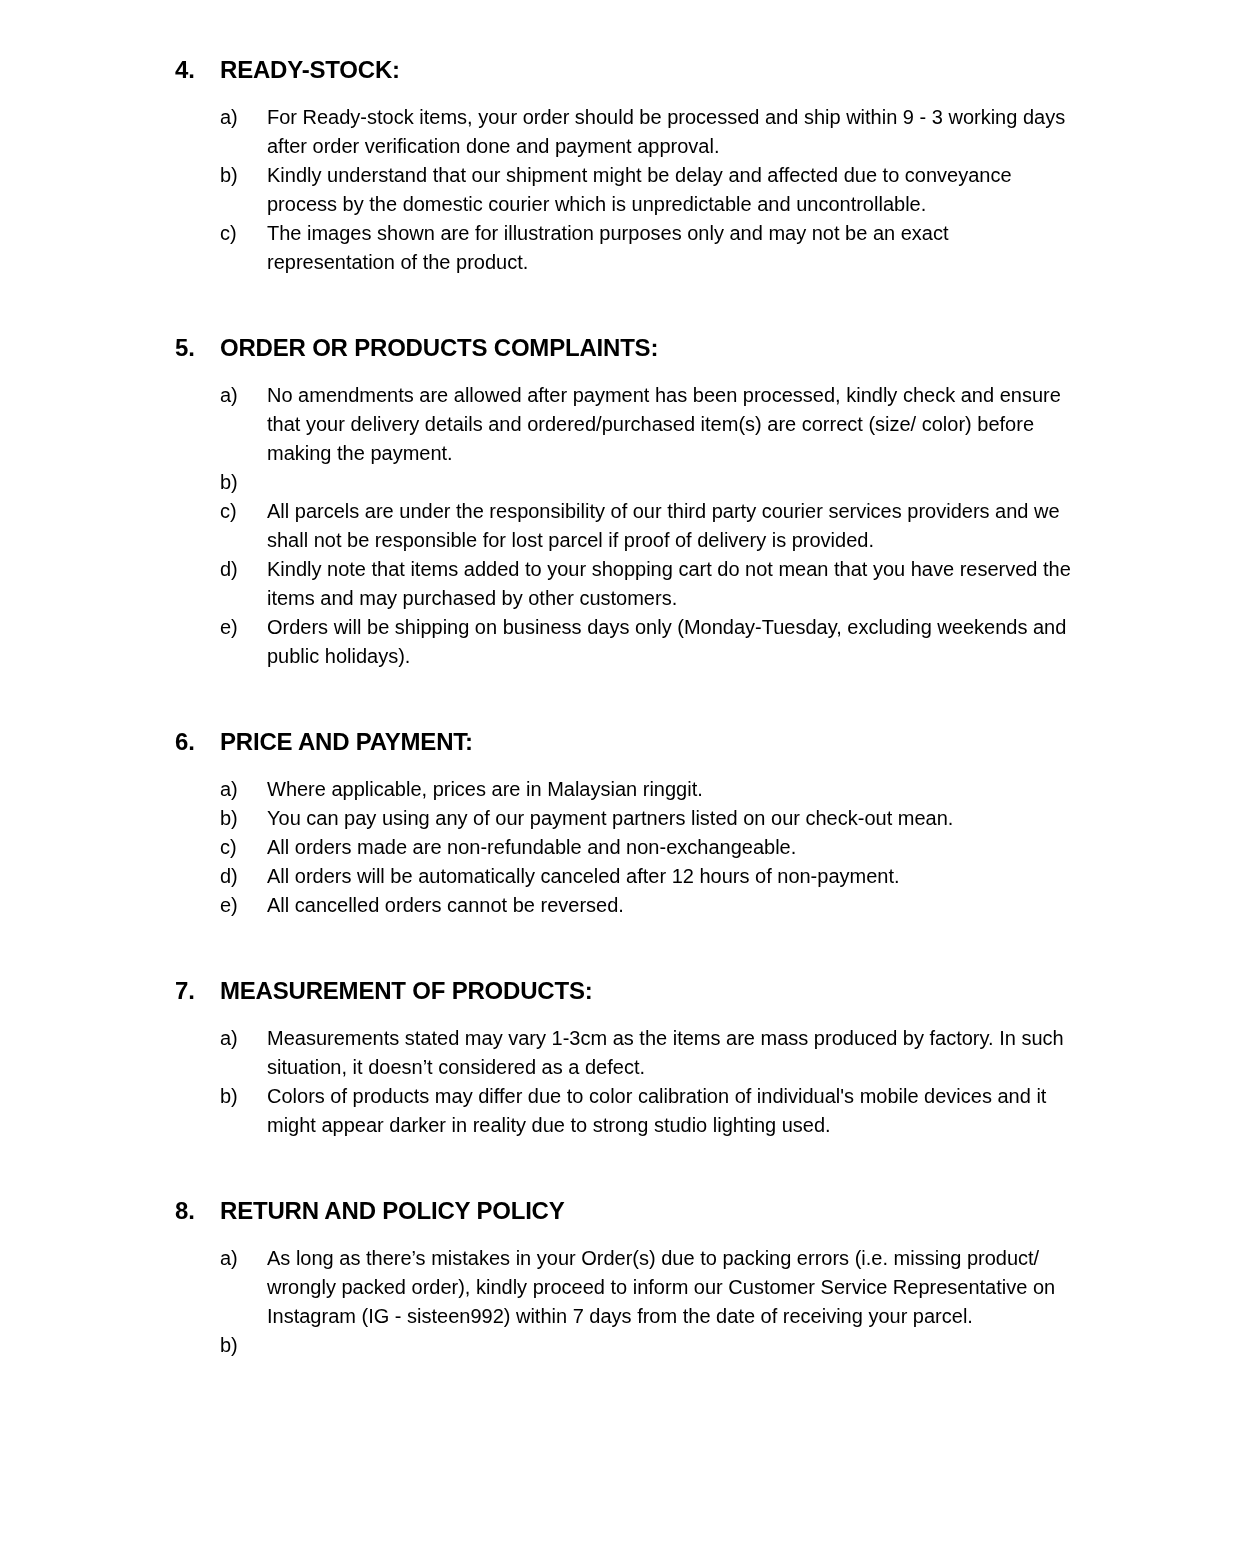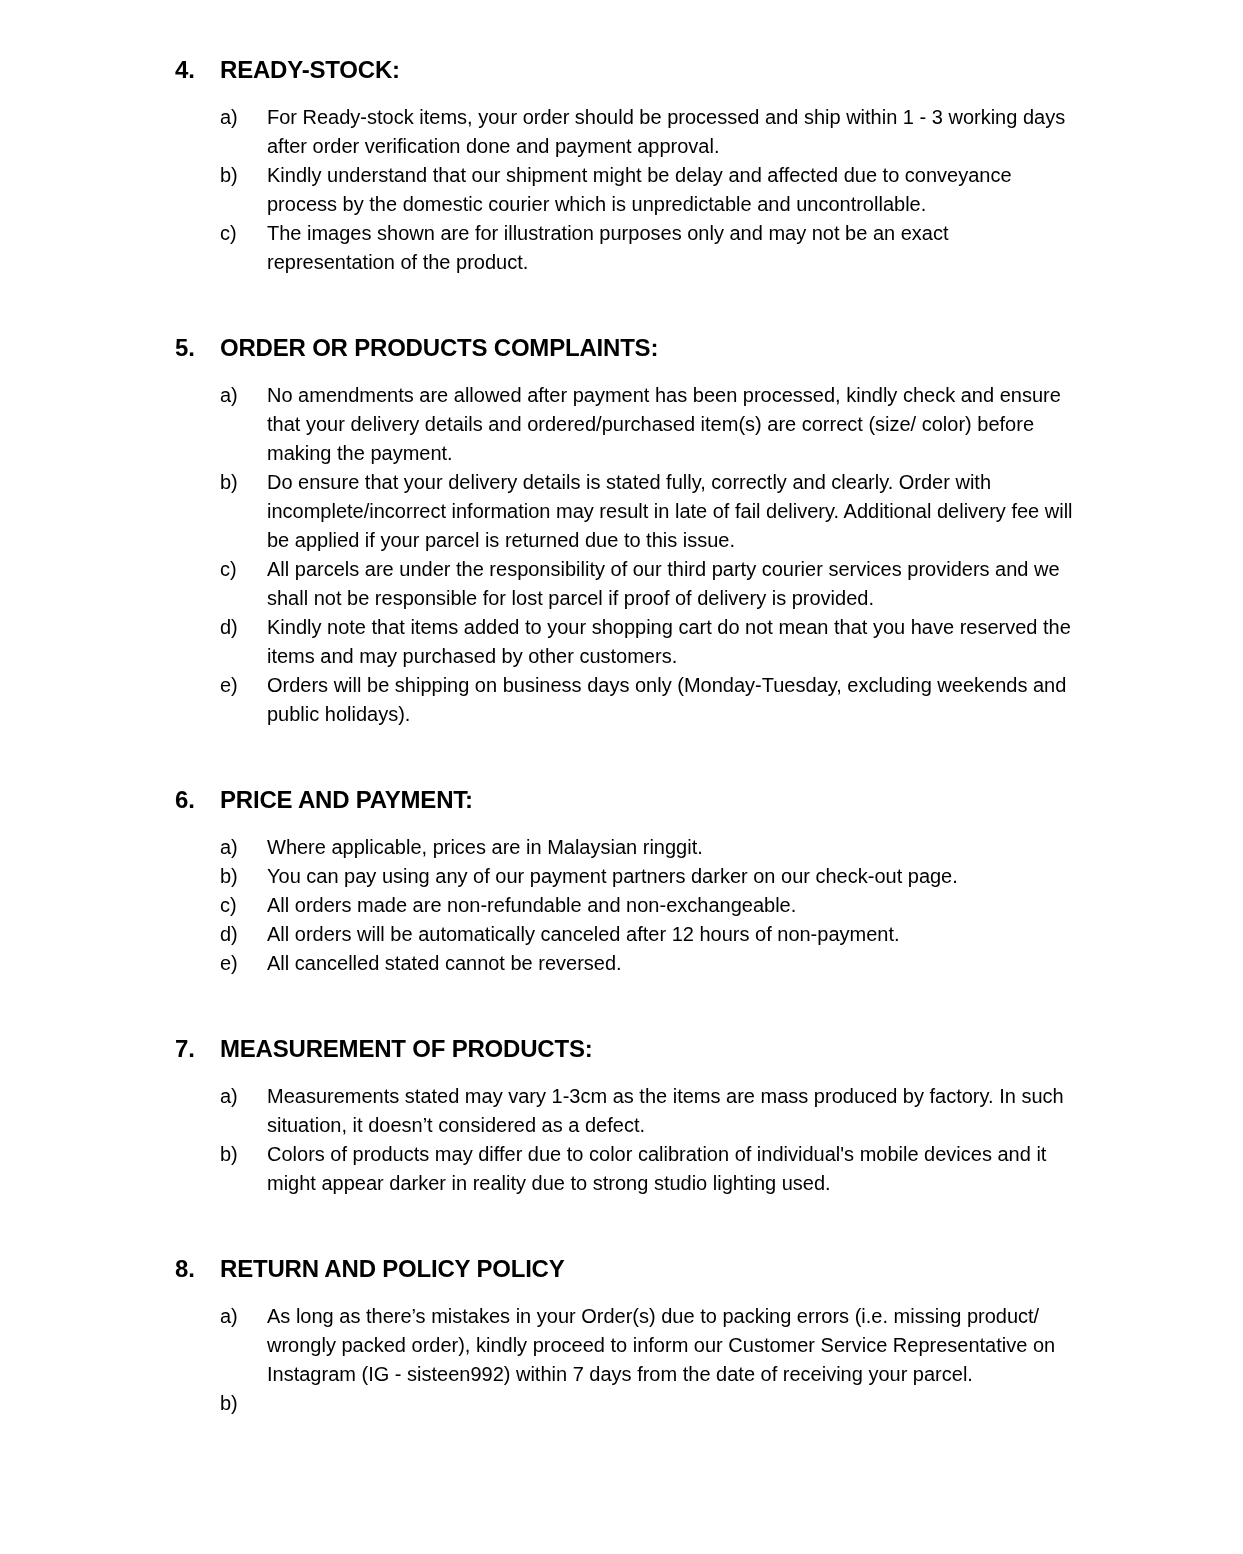--- a/index.html
+++ b/index.html
@@ -60,21 +60,21 @@
 
 <main class="page">
   <section class="policy-section">
     <h2 class="heading">
       <span class="num">4.</span>
       <span class="title">READY-STOCK:</span>
     </h2>
     <ol class="items">
   <li class="item">
     <span class="letter">a)</span>
-    <span class="text">For Ready-stock items, your order should be processed and ship within 1 - 3 working days after order verification done and payment approval.</span>
+    <span class="text">For Ready-stock items, your order should be processed and ship within 9 - 3 working days after order verification done and payment approval.</span>
   </li>
 
   <li class="item">
     <span class="letter">b)</span>
     <span class="text">Kindly understand that our shipment might be delay and affected due to conveyance process by the domestic courier which is unpredictable and uncontrollable.</span>
   </li>
 
   <li class="item">
     <span class="letter">c)</span>
     <span class="text">The images shown are for illustration purposes only and may not be an exact representation of the product.</span>
@@ -88,21 +88,20 @@
       <span class="title">ORDER OR PRODUCTS COMPLAINTS:</span>
     </h2>
     <ol class="items">
   <li class="item">
     <span class="letter">a)</span>
     <span class="text">No amendments are allowed after payment has been processed, kindly check and ensure that your delivery details and ordered/purchased item(s) are correct (size/ color) before making the payment.</span>
   </li>
 
   <li class="item">
     <span class="letter">b)</span>
-    <span class="text">Do ensure that your delivery details is stated fully, correctly and clearly. Order with incomplete/incorrect information may result in late of fail delivery. Additional delivery fee will be applied if your parcel is returned due to this issue.</span>
   </li>
 
   <li class="item">
     <span class="letter">c)</span>
     <span class="text">All parcels are under the responsibility of our third party courier services providers and we shall not be responsible for lost parcel if proof of delivery is provided.</span>
   </li>
 
   <li class="item">
     <span class="letter">d)</span>
     <span class="text">Kindly note that items added to your shopping cart do not mean that you have reserved the items and may purchased by other customers.</span>
@@ -121,36 +120,36 @@
       <span class="title">PRICE AND PAYMENT:</span>
     </h2>
     <ol class="items">
   <li class="item">
     <span class="letter">a)</span>
     <span class="text">Where applicable, prices are in Malaysian ringgit.</span>
   </li>
 
   <li class="item">
     <span class="letter">b)</span>
-    <span class="text">You can pay using any of our payment partners darker on our check-out page.</span>
+    <span class="text">You can pay using any of our payment partners listed on our check-out mean.</span>
   </li>
 
   <li class="item">
     <span class="letter">c)</span>
     <span class="text">All orders made are non-refundable and non-exchangeable.</span>
   </li>
 
   <li class="item">
     <span class="letter">d)</span>
     <span class="text">All orders will be automatically canceled after 12 hours of non-payment.</span>
   </li>
 
   <li class="item">
     <span class="letter">e)</span>
-    <span class="text">All cancelled stated cannot be reversed.</span>
+    <span class="text">All cancelled orders cannot be reversed.</span>
   </li>
 </ol>
   </section>
 
   <section class="policy-section">
     <h2 class="heading">
       <span class="num">7.</span>
       <span class="title">MEASUREMENT OF PRODUCTS:</span>
     </h2>
     <ol class="items">

